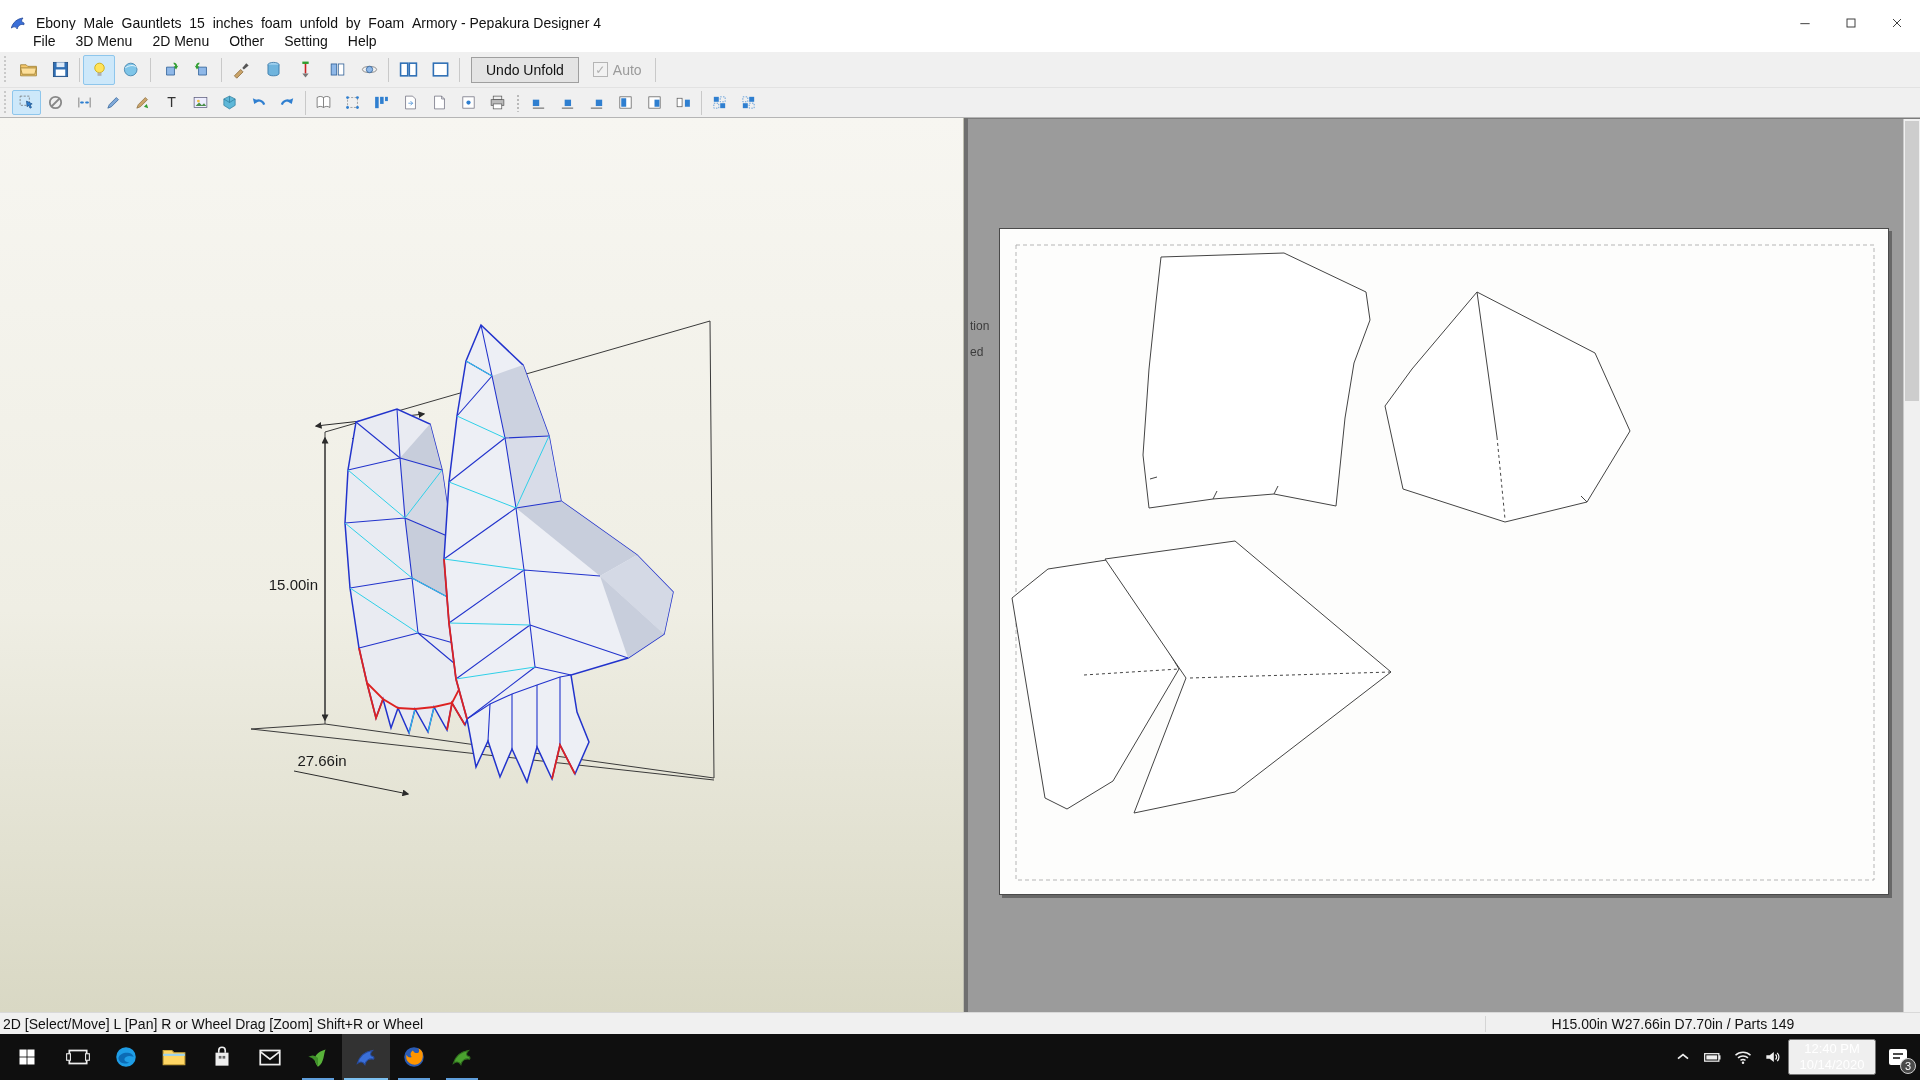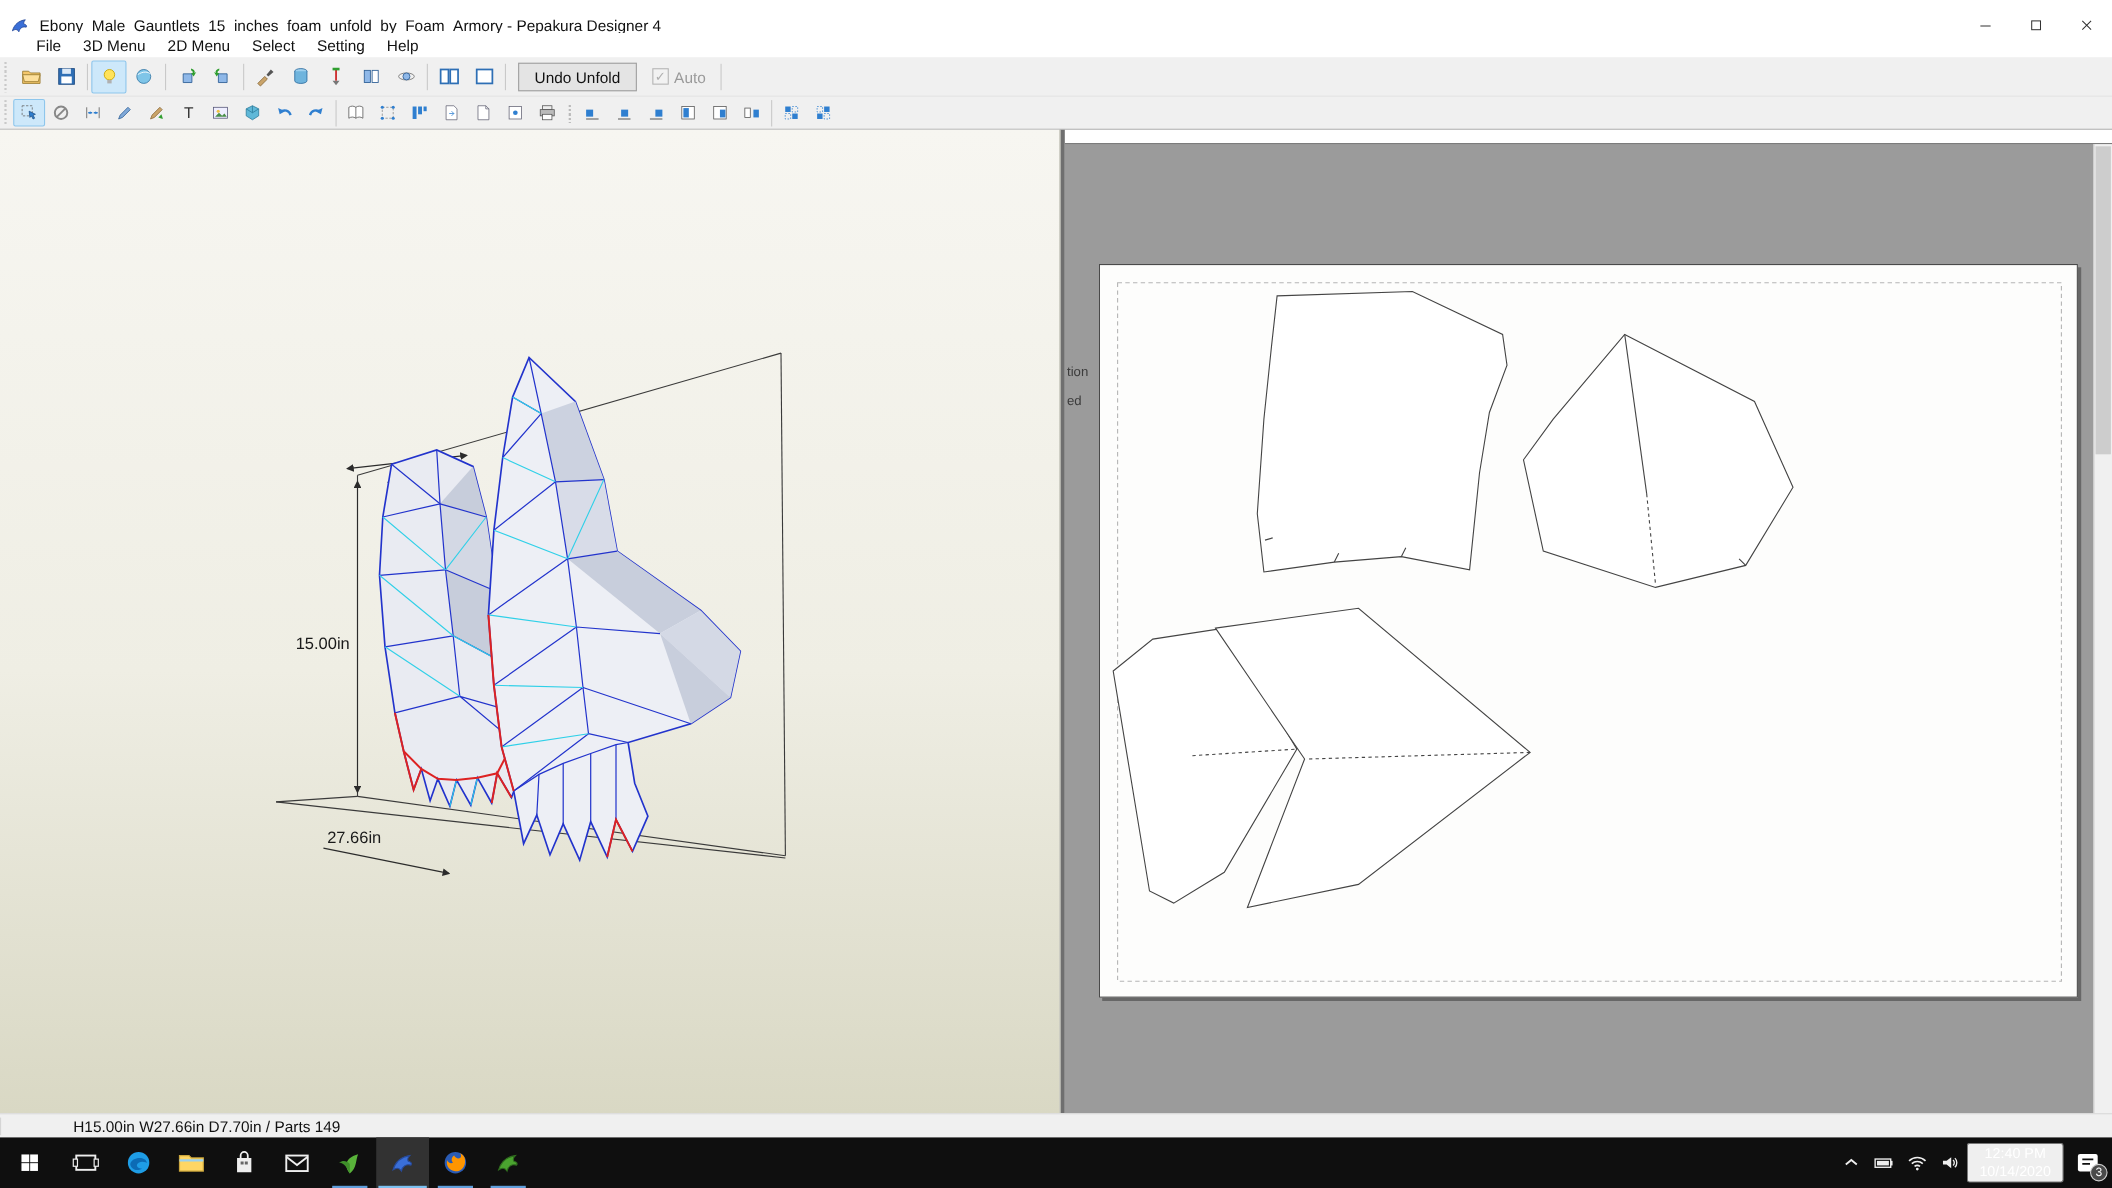--- a/index.html
+++ b/index.html
@@ -40,21 +40,21 @@
   .auto-box { width:15px; height:15px; border:1px solid #b5b5b5; background:#f2f2f2; margin-right:5px;
     display:flex; align-items:center; justify-content:center; color:#b0b0b0; font-size:12px; }
 
   
   .workspace { position:absolute; left:0; top:118px; width:1920px; height:894px; display:flex; }
   .pane3d { width:964px; height:894px; position:relative;
     background:linear-gradient(#f7f6f1 0%, #efeee4 55%, #d9d8c4 100%);
     border-right:1px solid #bdbdb0; }
   .splitter { width:4px; height:894px; background:#6f6f6f; }
   .pane2d { flex:1; height:894px; position:relative; background:#9b9b9b;
-    border-top:1px solid #7c7c7c;margin-top:12px; }
+    border-top:1px solid #7c7c7c; }
   .paper { position:absolute; left:31px; top:109px; width:890px; height:667px; background:#fdfdfc;
     border:1px solid #4a4a4a; box-shadow:3px 3px 0 rgba(40,40,40,.45); }
   .clipped-note { position:absolute; left:2px; color:#3c3c3c; font-size:12px; }
   .vscroll { position:absolute; right:0; top:0; bottom:0; width:17px; background:#f0f0f0; border-left:1px solid #c9c9c9; }
   .vscroll .thumb { position:absolute; left:1px; right:1px; top:2px; height:280px; background:#cdcdcd; }
 
   
   .statusbar { position:absolute; left:0; top:1012px; width:1920px; height:22px;
     background:#f0f0f0; border-top:1px solid #d9d9d9; display:flex; align-items:center; font-size:14px; color:#111; }
   .statusbar .left { padding-left:3px; flex:1; }
@@ -112,21 +112,21 @@
         </svg>
       </button>
   </div>
 </div>
 
 <div class="menubar">
   <div style="display:flex">
       <span class="menu-item">File</span>
       <span class="menu-item">3D Menu</span>
       <span class="menu-item">2D Menu</span>
-      <span class="menu-item">Select</span>
+      <span class="menu-item">Other</span>
       <span class="menu-item">Setting</span>
       <span class="menu-item">Help</span>
     </div>
 </div>
 
 <div class="toolbar tb1">
   <span class="grip"></span>
   <div style="display:flex;align-items:center">
       <button class="tb-btn">
         <svg viewBox="0 0 24 24" width="19" height="19">
@@ -496,20 +496,21 @@
         </g>
       </svg>
     </div>
     <div class="vscroll">
         <div class="thumb"></div>
       </div>
   </div>
 </div>
 
 <div class="statusbar">
+  <span class="left">2D [Select/Move] L [Pan] R or Wheel Drag [Zoom] Shift+R or Wheel</span>
   <span class="right">H15.00in W27.66in D7.70in / Parts 149</span>
 </div>
 
 <div class="taskbar">
   <button class="startbtn">
     <svg viewBox="0 0 24 24" width="20" height="20">
         <rect x="3" y="3" width="8.5" height="8.5" fill="#fff"></rect>
         <rect x="12.5" y="3" width="8.5" height="8.5" fill="#fff"></rect>
         <rect x="3" y="12.5" width="8.5" height="8.5" fill="#fff"></rect>
         <rect x="12.5" y="12.5" width="8.5" height="8.5" fill="#fff"></rect>

